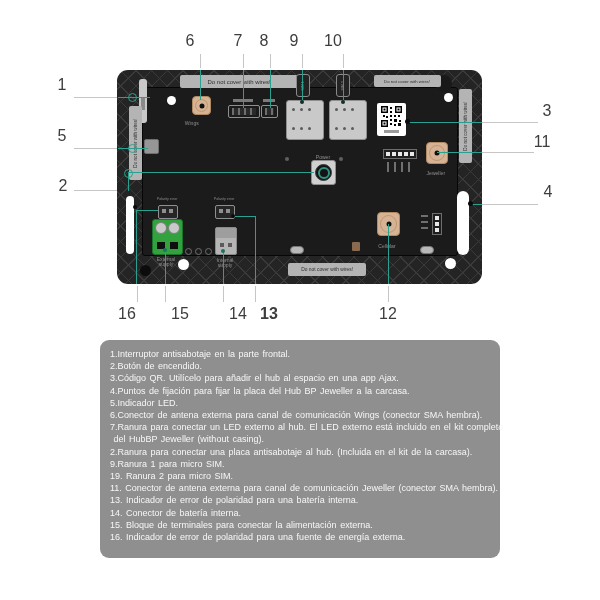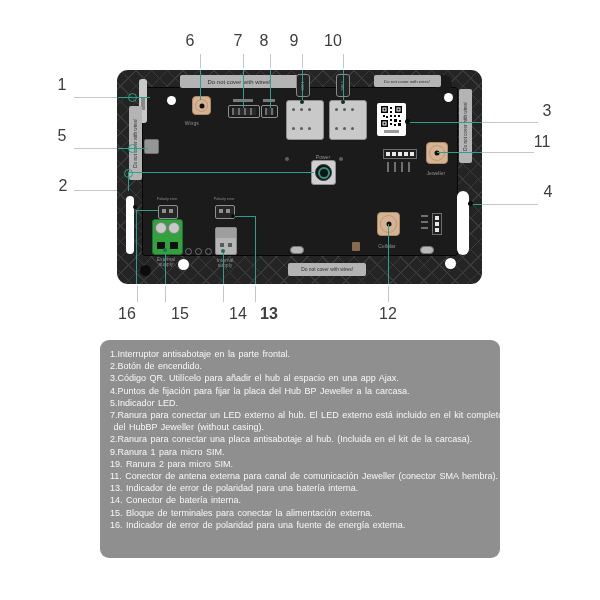--- a/index.html
+++ b/index.html
@@ -319,20 +319,21 @@
   <div class="oc" style="left:128px;top:144px;"></div>
   <div class="oc" style="left:124px;top:169px;"></div>
 
   <div class="legend">
     <div class="inner">
       <div class="li">1.Interruptor antisabotaje en la parte frontal.</div>
       <div class="li">2.Botón de encendido.</div>
       <div class="li">3.Código QR. Utilícelo para añadir el hub al espacio en una app Ajax.</div>
       <div class="li">4.Puntos de fijación para fijar la placa del Hub BP Jeweller a la carcasa.</div>
       <div class="li">5.Indicador LED.</div>
+      <div class="li">6.Conector de antena externa para canal de comunicación Wings (conector SMA hembra).</div>
       <div class="li">7.Ranura para conectar un LED externo al hub. El LED externo está incluido en el kit completo</div>
       <div class="li"> del HubBP Jeweller (without casing).</div>
       <div class="li">2.Ranura para conectar una placa antisabotaje al hub. (Incluida en el kit de la carcasa).</div>
       <div class="li">9.Ranura 1 para micro SIM.</div>
       <div class="li">19. Ranura 2 para micro SIM.</div>
       <div class="li">11. Conector de antena externa para canal de comunicación Jeweller (conector SMA hembra).</div>
       <div class="li">13. Indicador de error de polaridad para una batería interna.</div>
       <div class="li">14. Conector de batería interna.</div>
       <div class="li">15. Bloque de terminales para conectar la alimentación externa.</div>
       <div class="li">16. Indicador de error de polaridad para una fuente de energía externa.</div>

